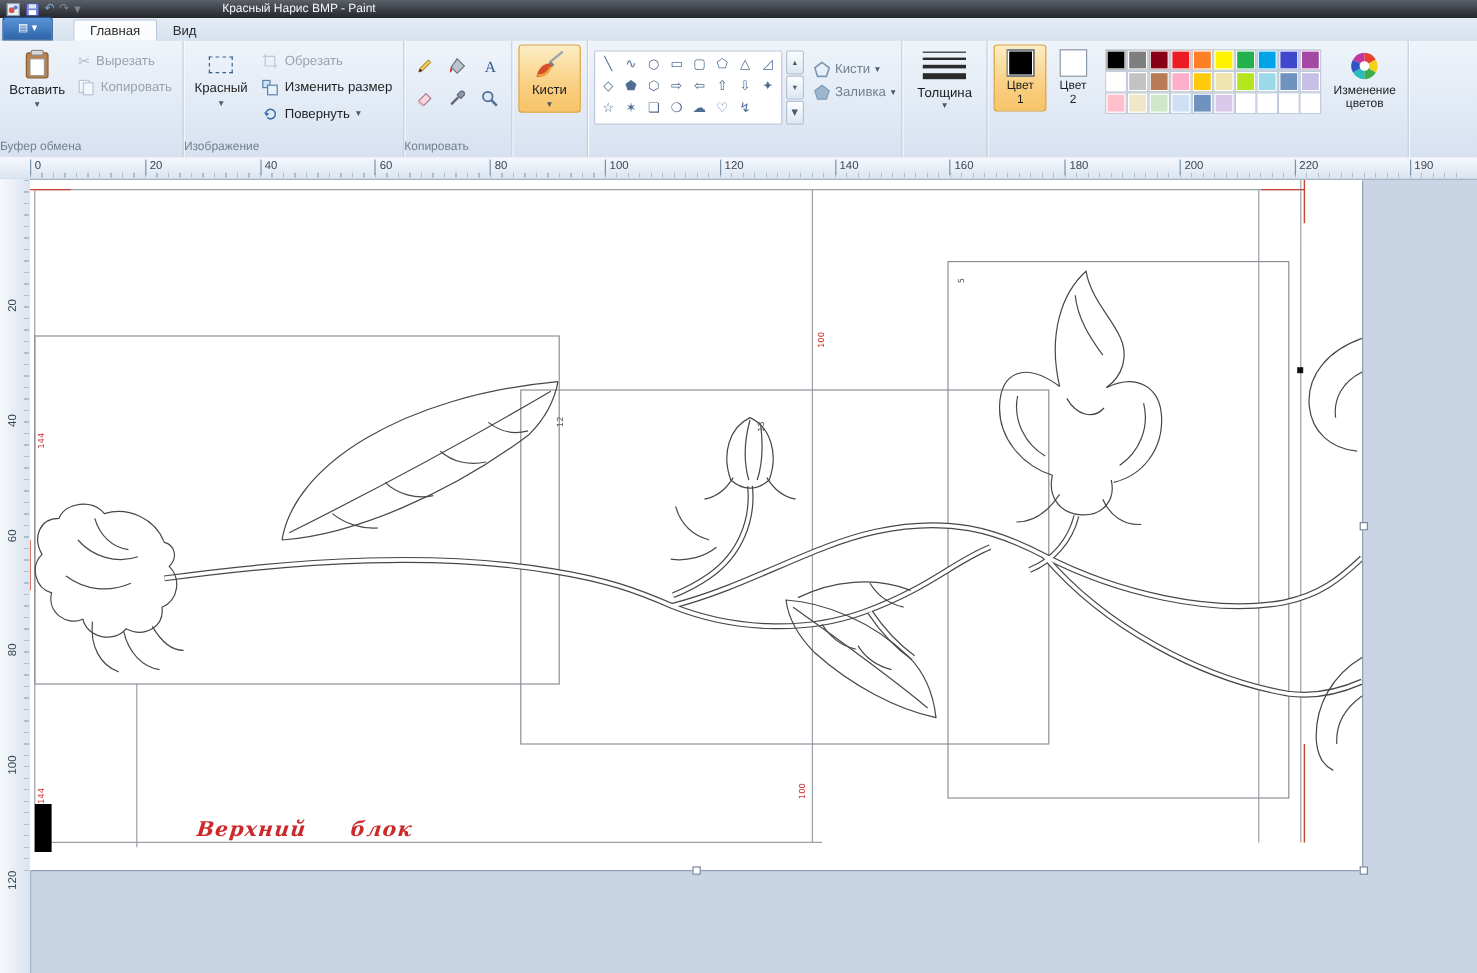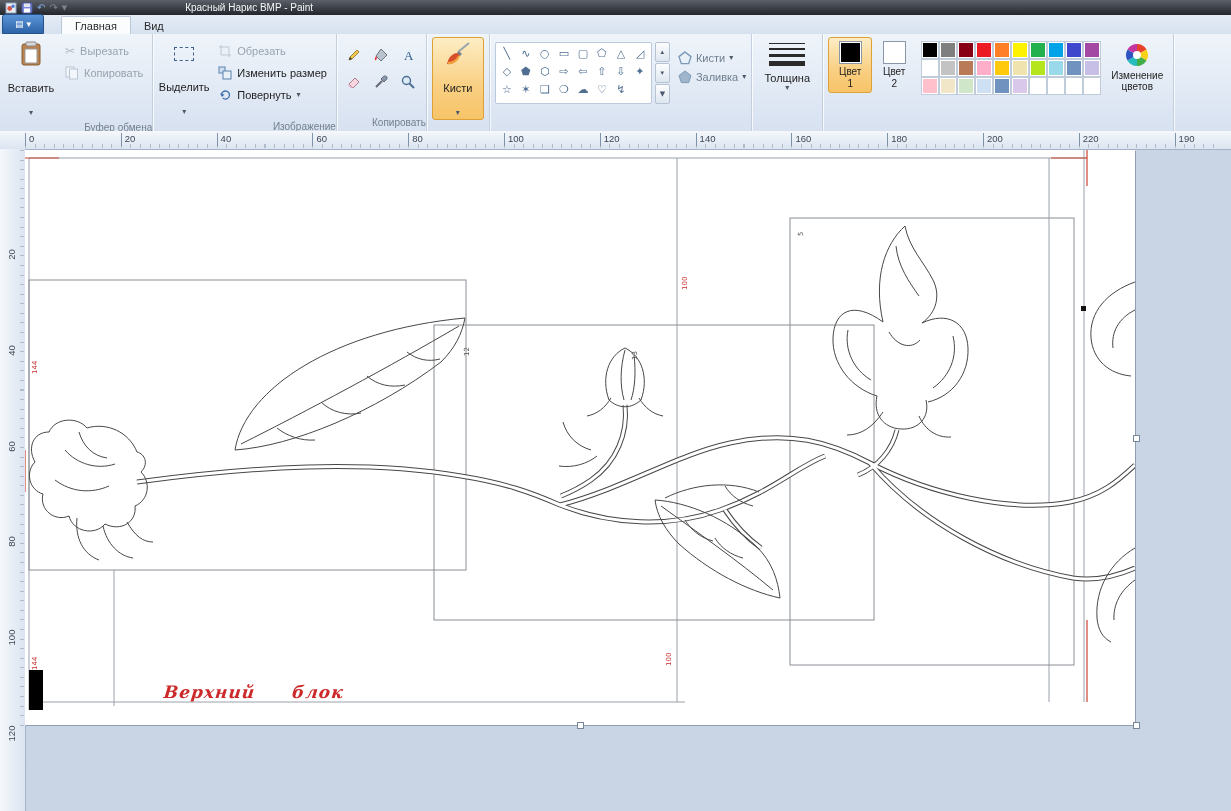--- a/index.html
+++ b/index.html
@@ -25,22 +25,22 @@
     color:#fff;display:flex;align-items:center;justify-content:center;gap:3px;
     font-family:"DejaVu Sans",sans-serif;font-size:9px;cursor:pointer}
   .tab{height:17px;padding:0 13px;display:flex;align-items:center;color:#2b2b2b;cursor:pointer}
   .tab.active{background:#fafcfe;border:1px solid #b9c7d8;border-bottom:none;border-radius:2px 2px 0 0;margin-left:11px;}
   
   .ribbon{position:absolute;top:34px;left:0;right:0;height:97px;
     background:linear-gradient(#eff4fa,#e2eaf5 55%,#d7e1f0);
     border-bottom:1px solid #b3c1d4;display:flex;}
   .rgroup{display:flex;flex-direction:column;border-right:1px solid #c3cfde;box-shadow:1px 0 0 rgba(255,255,255,.75);}
   .rgroup-content{flex:1;display:flex;align-items:flex-start;padding:3px 5px 0 5px;}
-  .rgroup-label{height:16px;line-height:15px;text-align:right;color:#72808e;font-size:10px;}
-  .bigbtn{width:48px;display:flex;flex-direction:column;align-items:center;gap:15px;
+  .rgroup-label{height:16px;line-height:15px;text-align:left;color:#72808e;font-size:10px;}
+  .bigbtn{width:48px;display:flex;flex-direction:column;align-items:center;gap:2px;
     padding:3px 1px 2px 1px;border:1px solid transparent;border-radius:3px;cursor:pointer;text-align:center}
   .bigbtn.sel{background:linear-gradient(#fdedc4,#f9cf82 60%,#f7c468);border:1px solid #dfa035;}
   .arrow{font-family:"DejaVu Sans",sans-serif;font-size:8px;line-height:8px;color:#4c5a69}
   .scol{display:flex;flex-direction:column;gap:2px;margin-left:4px;padding-top:4px}
   .sitem{display:flex;align-items:center;gap:5px;height:20px;padding:0 4px;border-radius:2px;cursor:pointer;white-space:nowrap}
   .sitem.disabled{color:#98a3ae}
   .sitem.disabled svg,.sitem.disabled .gi{opacity:.55}
   .gi{font-family:"DejaVu Sans",sans-serif;font-size:12px;color:#7f8a96}
   .select-ico{width:18px;height:12px;border:1px dashed #3b5e8c}
   .tgrid{display:grid;grid-template-columns:repeat(3,25px);grid-auto-rows:25px;gap:2px;padding-top:5px}
@@ -161,21 +161,21 @@
         </div>
       </div>
     </div>
     <div class="rgroup-label">Буфер обмена</div>
   </div>
 
   <div class="rgroup">
     <div class="rgroup-content">
       <div class="bigbtn">
         <div class="select-ico" style="margin-top:6px"></div>
-        <span style="margin-top:5px">Выделить</span>
+        <span style="margin-top:5px">Красный</span>
         <span class="arrow">▾</span>
       </div>
       <div class="scol">
         <div class="sitem disabled">
           <svg width="14" height="14" viewBox="0 0 14 14">
             <path d="M3 1 V11 H13 M1 3 H11 V13" stroke="#9aa5b0" fill="none"></path>
           </svg>
           <span>Обрезать</span>
         </div>
         <div class="sitem">

